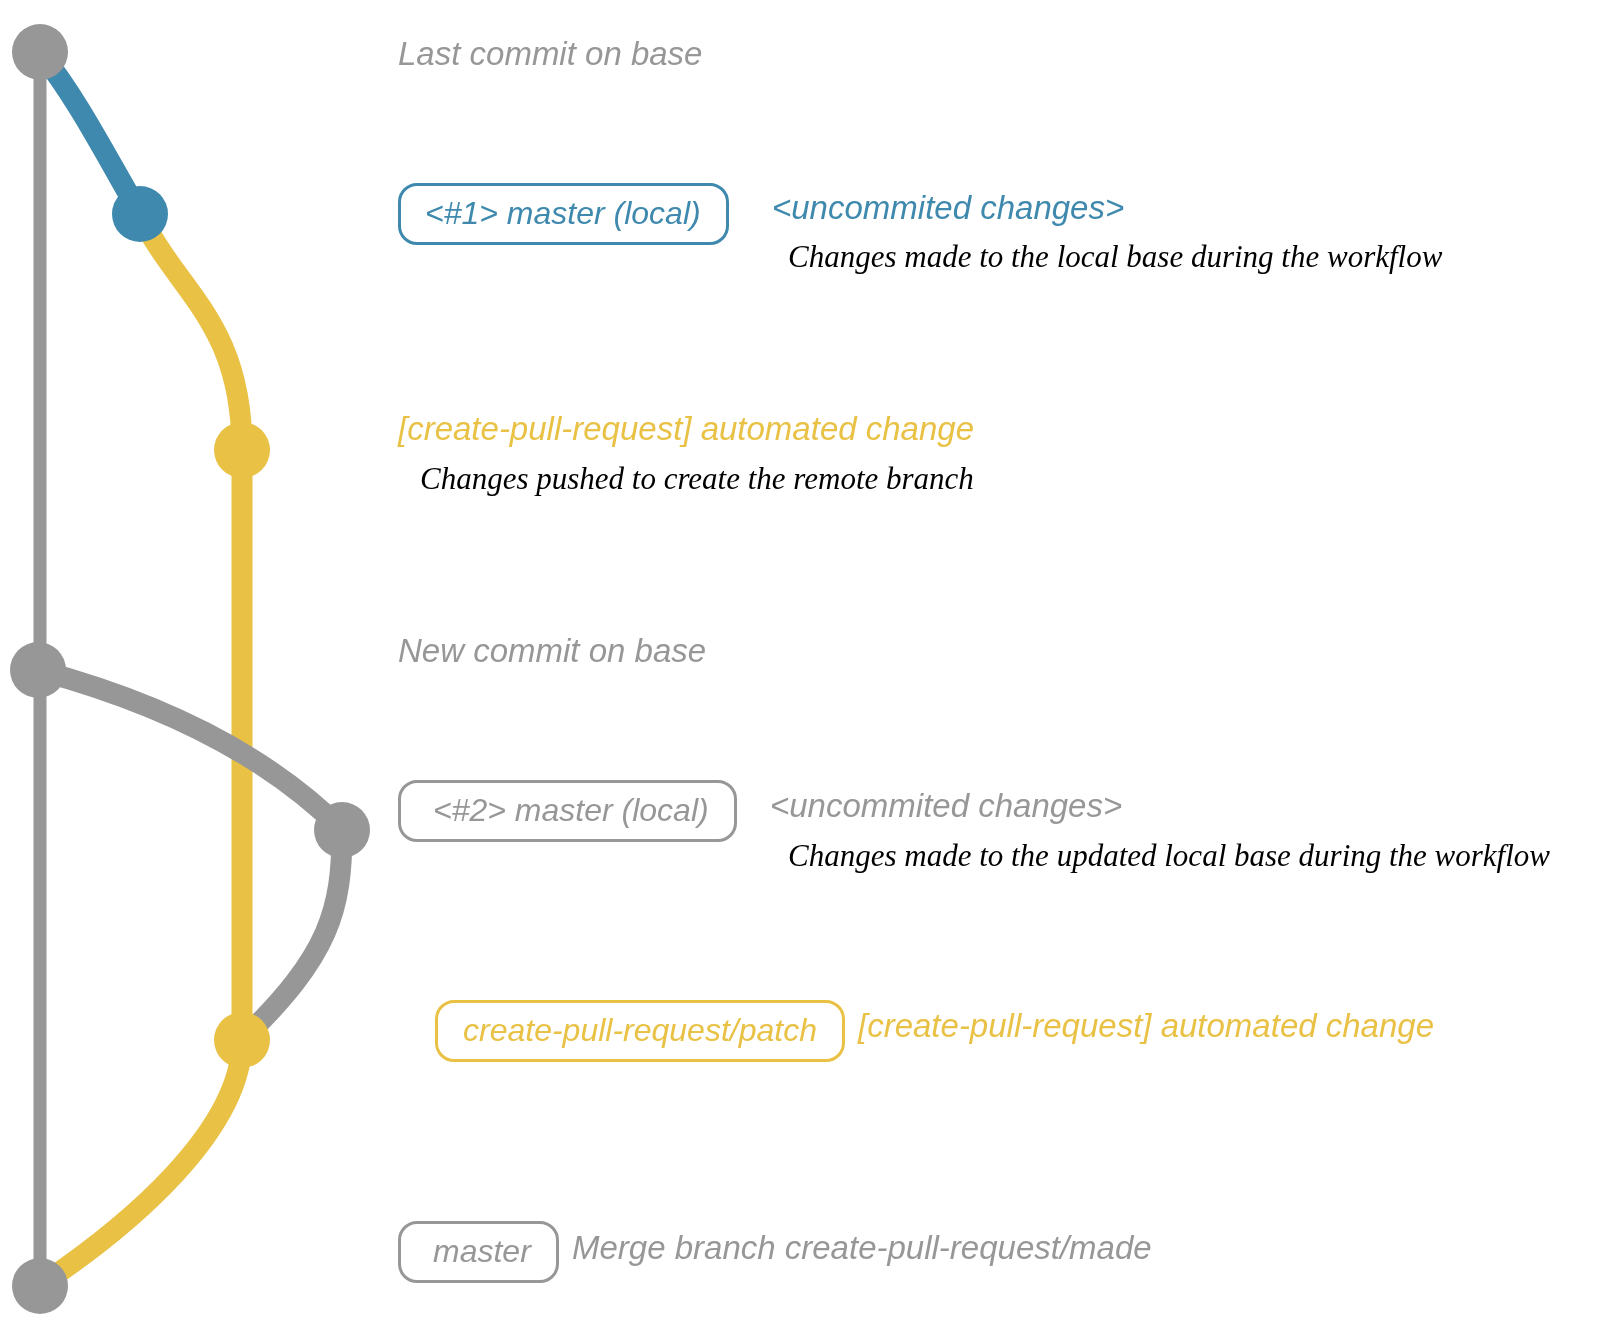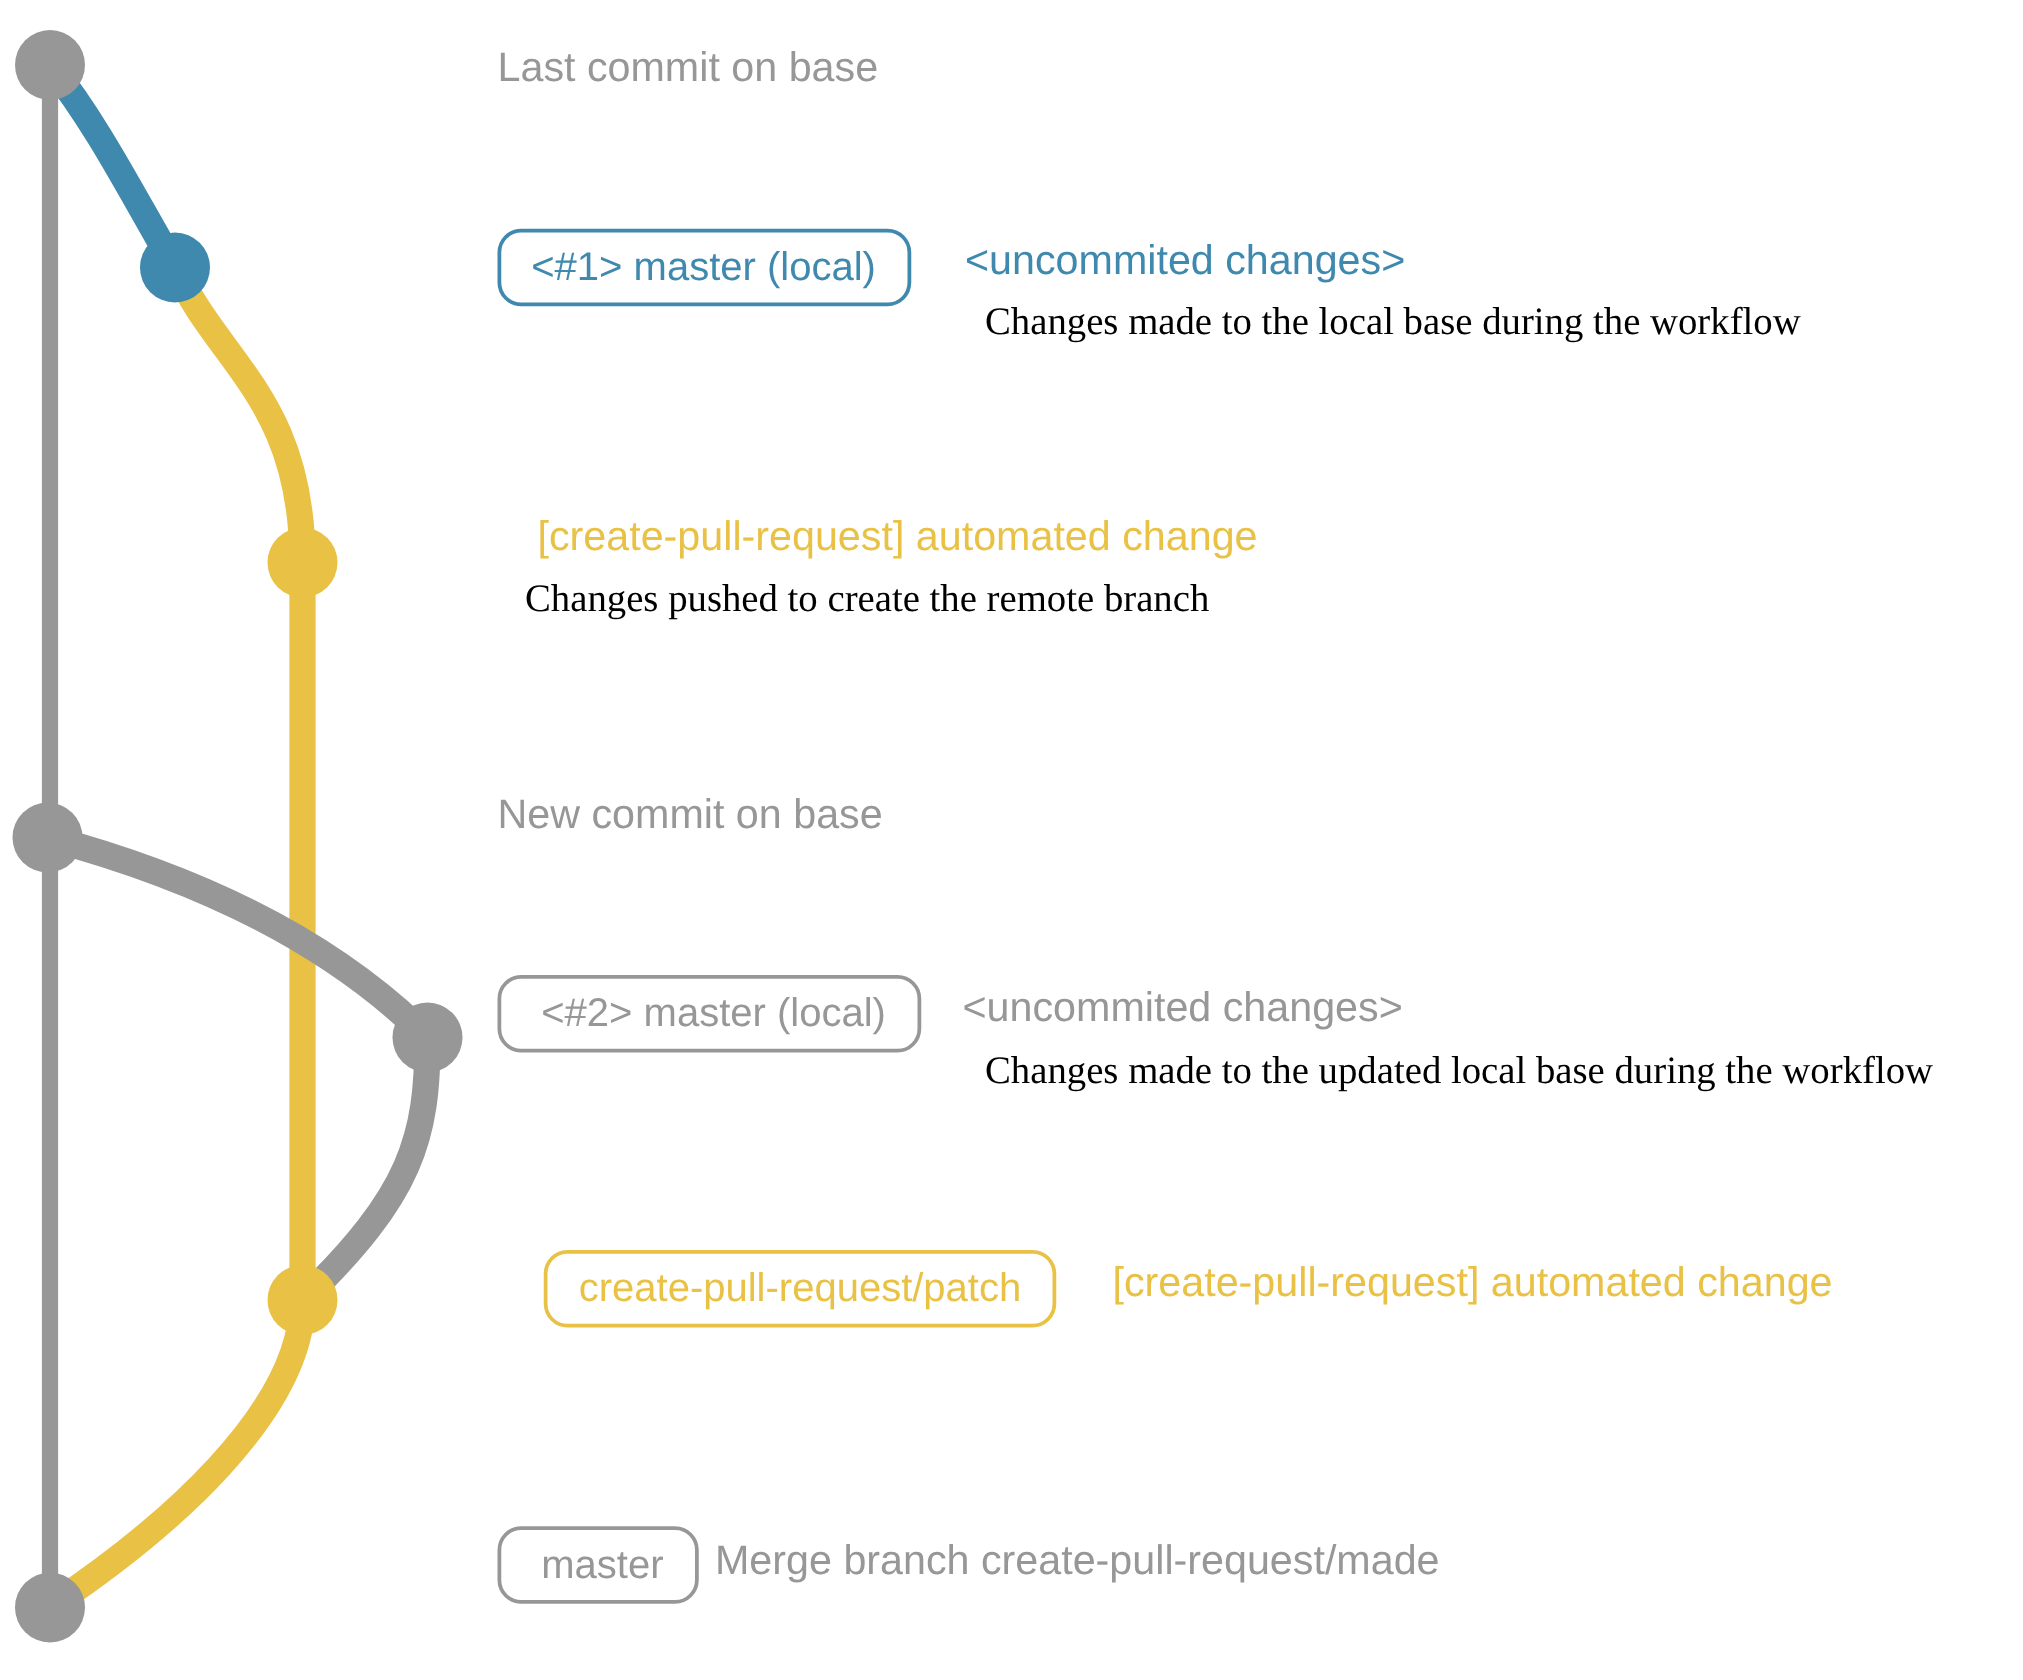--- a/index.html
+++ b/index.html
@@ -7,20 +7,21 @@
     padding: 0;
     background: #ffffff;
   }
   .canvas {
     position: relative;
     width: 1618px;
     height: 1344px;
     background: #ffffff;
     overflow: hidden;
     font-family: "Liberation Sans", sans-serif;
+    font-style: italic;
   }
   .graph-svg {
     position: absolute;
     left: 0;
     top: 0;
   }
   .line-main   { stroke: var(--gray); stroke-width: 13; fill: none; }
   .line-branch { stroke-width: 21; fill: none; stroke-linecap: round; }
   .line-blue   { stroke: var(--blue); }
   .line-yellow { stroke: var(--yellow); }
@@ -30,21 +31,21 @@
   .dot-yellow  { fill: var(--yellow); }
 
   .msg {
     position: absolute;
     font-size: 33px;
     line-height: 1.1;
     white-space: nowrap;
   }
   .msg.gray   { color: var(--gray); }
   .msg.blue   { color: var(--blue); }
-  .msg.yellow { color: var(--yellow); margin-left: 32px; }
+  .msg.yellow { color: var(--yellow); }
 
   .tag {
     position: absolute;
     display: inline-block;
     font-size: 32px;
     line-height: 1;
     padding: 11px 25px 13px 25px;
     border: 3px solid;
     border-radius: 19px;
     white-space: nowrap;

